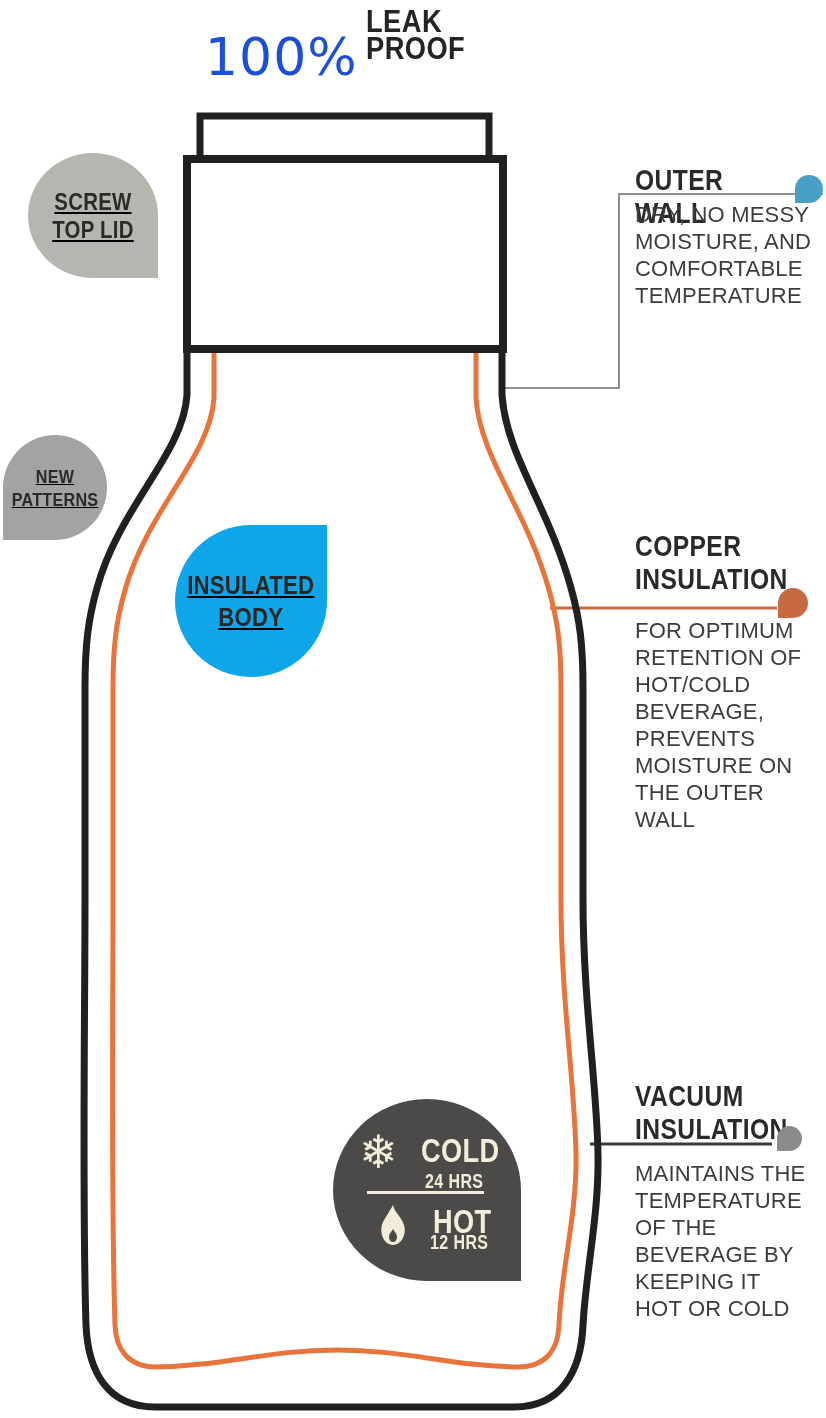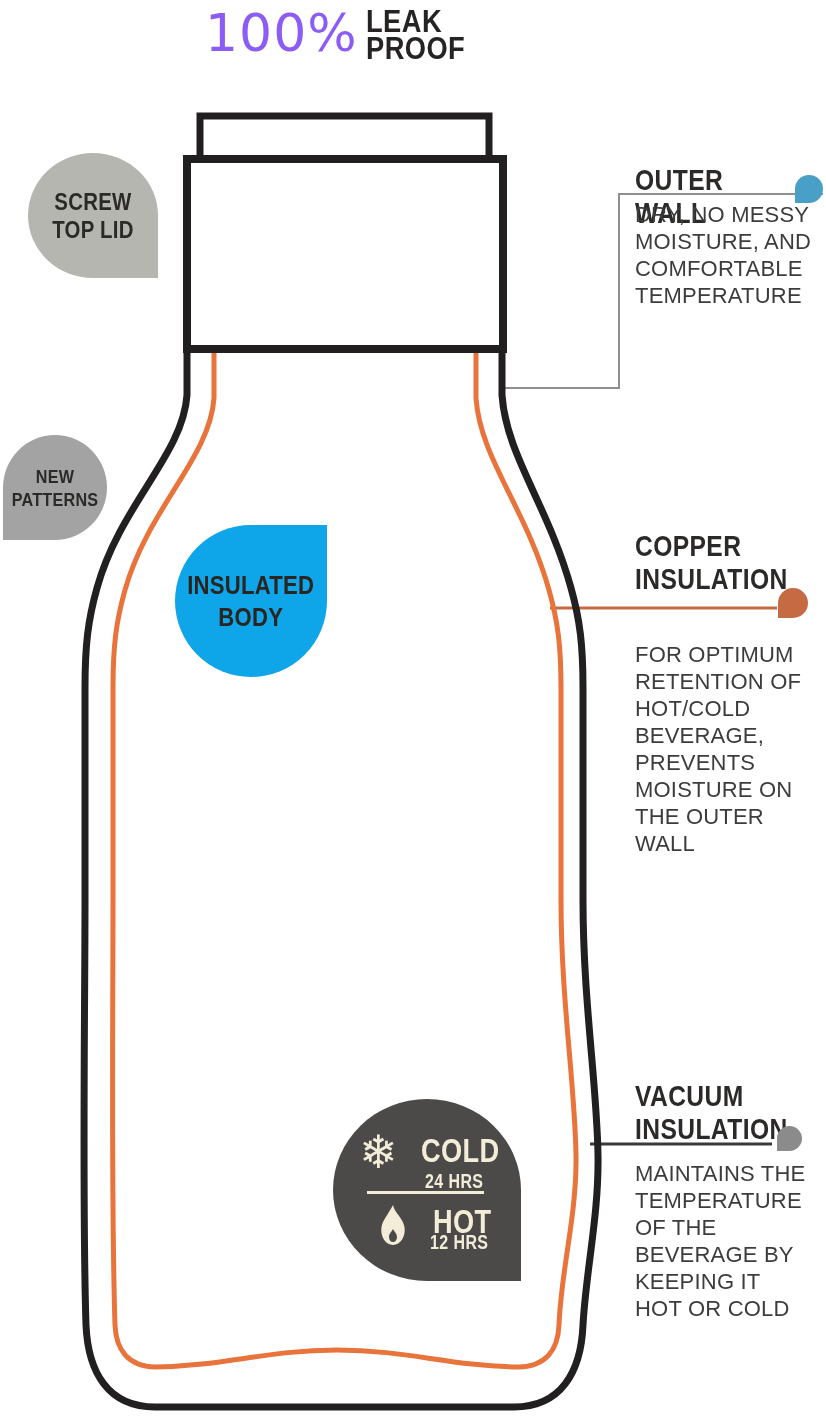--- a/index.html
+++ b/index.html
@@ -7,39 +7,39 @@
     position:relative;width:826px;height:1418px;background:#ffffff;
     overflow:hidden;font-family:"Liberation Sans",sans-serif;
   }
   .abs{position:absolute;}
   .preline{white-space:pre-line;}
 
   
   .title-wrap{left:205px;top:4px;display:flex;align-items:flex-start;}
   .title-percent{
     font-family:"DejaVu Sans",sans-serif;
-    font-size:52px;line-height:58px;color:#8b5cf6;letter-spacing:1px;font-weight:400;
+    font-size:52px;line-height:58px;color:#1d4ed8;letter-spacing:1px;font-weight:400;margin-top:24px;
   }
   .title-leak{
     margin-left:8px;margin-top:4px;
     font-size:31px;line-height:27px;font-weight:800;color:#262323;
     transform:scaleX(.88);transform-origin:left top;letter-spacing:.5px;
   }
 
   
   .co-heading{
     font-size:30px;line-height:33px;font-weight:800;color:#2b2a28;
     transform:scaleX(.82);transform-origin:left top;letter-spacing:.5px;
   }
   .co-desc{
     font-size:22px;line-height:27px;color:#3d3c3c;letter-spacing:.2px;font-weight:400;
   }
 
   
-  .droplet{display:flex;align-items:center;justify-content:center;text-align:center;}
+  .droplet{display:flex;align-items:center;justify-content:center;text-align:center;text-decoration:underline;}
   .droplet-label{
     font-weight:800;color:#2b2a28;transform:scaleX(.85);transform-origin:center center;
     letter-spacing:.3px;
   }
   .screw-badge{left:28px;top:153px;width:130px;height:125px;background:#b6b6b0;
     border-radius:50% 50% 0 50%;}
   .screw-badge .droplet-label{font-size:24px;line-height:28px;}
   .patterns-badge{left:3px;top:435px;width:104px;height:105px;background:#a3a3a3;
     border-radius:50% 50% 50% 0;}
   .patterns-badge .droplet-label{font-size:19px;line-height:23px;}
@@ -62,21 +62,21 @@
   
   .mini-drop{border-radius:50% 50% 50% 0;}
   .drop-blue{left:795px;top:175px;width:28px;height:28px;background:#48a0c6;}
   .drop-copper{left:778px;top:588px;width:30px;height:30px;background:#c56a42;}
   .drop-gray{left:777px;top:1126px;width:25px;height:25px;background:#8b8b8b;}
 
   
   .co-outer{left:635px;top:163px;}
   .co-outer-desc{left:635px;top:201px;}
   .co-copper{left:635px;top:529px;}
-  .co-copper-desc{left:635px;top:617px;margin-top:24px;}
+  .co-copper-desc{left:635px;top:617px;}
   .co-vacuum{left:635px;top:1079px;}
   .co-vacuum-desc{left:635px;top:1160px;}
 
   svg.diagram{position:absolute;left:0;top:0;}
 </style>
 </head>
 <body>
 
 <div class="canvas">
 

